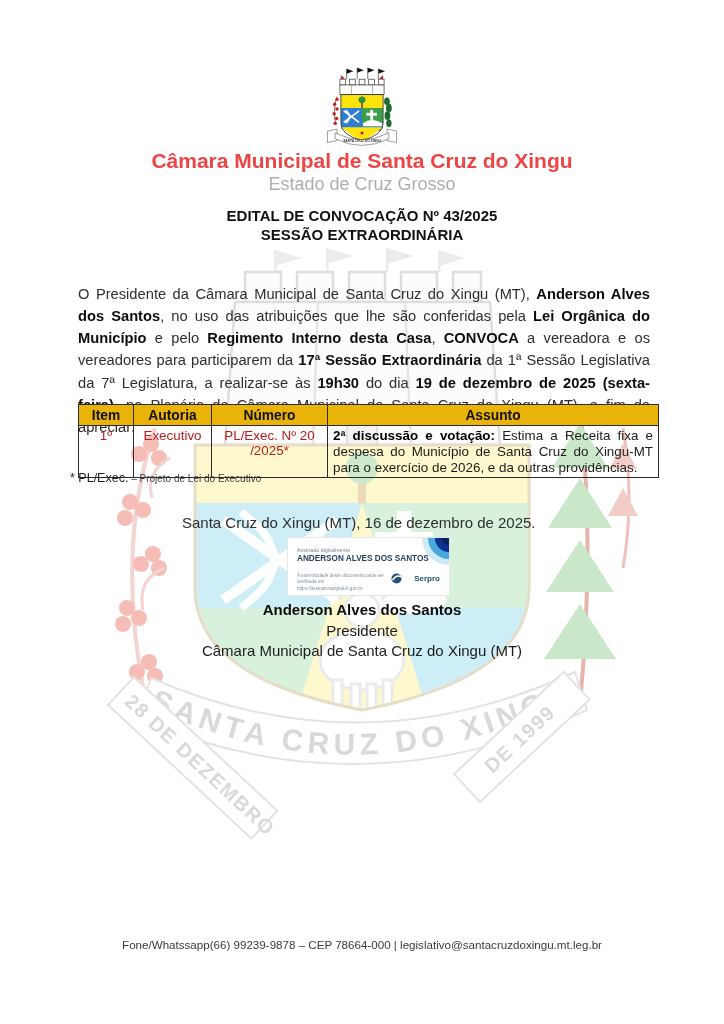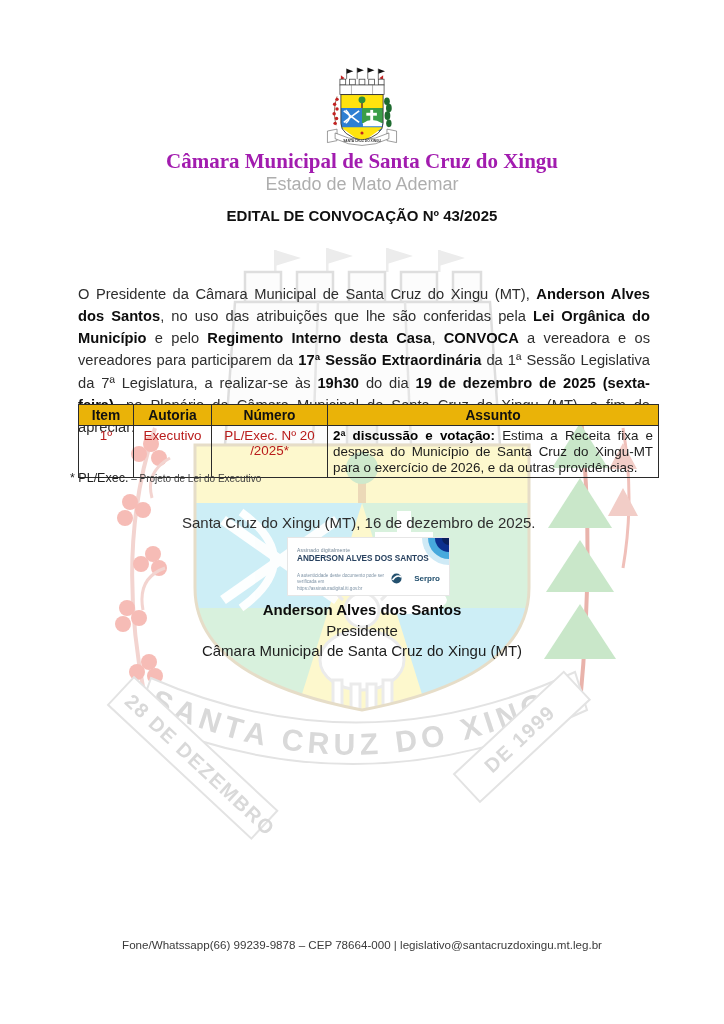--- a/index.html
+++ b/index.html
@@ -4,21 +4,21 @@
 <style>
   html,body{margin:0;padding:0;background:#fff;}
   .page{position:relative;width:724px;height:1024px;background:#fff;overflow:hidden;
         font-family:"Liberation Sans",sans-serif;color:#222;}
   .layer{position:absolute;z-index:1;}
   
   #watermark{position:absolute;left:75px;top:248px;width:575px;height:600px;z-index:0;}
   
   .crest{left:314px;top:66px;width:96px;height:84px;}
   
-  .org-title{left:0;top:149px;width:100%;text-align:center;font-size:21px;font-weight:700;color:#a21caf;font-family:Liberation Serif, serif;}
+  .org-title{left:0;top:149px;width:100%;text-align:center;font-size:21px;font-weight:700;color:#ef4444;}
   .state-subtitle{left:0;top:174px;width:100%;text-align:center;font-size:18px;color:#aeaeae;}
   .doc-title{left:0;top:206px;width:100%;text-align:center;font-size:15px;font-weight:700;color:#111;line-height:19px;}
   
   .paragraph{left:78px;top:268px;width:572px;font-size:14.7px;line-height:22.2px;
              text-align:justify;color:#2e2e2e;}
   .paragraph b{color:#0d0d0d;}
   
   .agenda-table{position:absolute;left:78px;top:404px;width:581px;border-collapse:collapse;
                 font-size:13.4px;z-index:1;}
   .agenda-table th{background:#eab308;border:1px solid #2b2b2b;font-weight:700;color:#111;
@@ -243,23 +243,24 @@
     </g>
     <g>
       <path d="M14,66 L24,64 24,76 14,78 Z" fill="#ffffff" stroke="#555" stroke-width="0.6"></path>
       <path d="M86,66 L76,64 76,76 86,78 Z" fill="#ffffff" stroke="#555" stroke-width="0.6"></path>
       <path d="M22,68 Q50,82 78,68 L78,74 Q50,88 22,74 Z" fill="#ffffff" stroke="#555" stroke-width="0.6"></path>
       <text x="50" y="77.4" font-size="3.4" font-weight="700" text-anchor="middle" fill="#333" font-family="Liberation Sans, sans-serif">SANTA CRUZ DO XINGU</text>
     </g>
   </svg>
 
   <div class="layer org-title">Câmara Municipal de Santa Cruz do Xingu</div>
-  <div class="layer state-subtitle">Estado de Mato Ademar</div>
+  <div class="layer state-subtitle">Estado de Cruz Grosso</div>
   <div class="layer doc-title">
     <div>EDITAL DE CONVOCAÇÃO Nº 43/2025</div>
+    <div>SESSÃO EXTRAORDINÁRIA</div>
   </div>
 
   <p class="layer paragraph"><span>O Presidente da Câmara Municipal de Santa Cruz do Xingu (MT), </span><b>Anderson Alves dos Santos</b><span>, no uso das atribuições que lhe são conferidas pela </span><b>Lei Orgânica do Município</b><span> e pelo </span><b>Regimento Interno desta Casa</b><span>, </span><b>CONVOCA</b><span> a vereadora e os vereadores para participarem da </span><b>17ª Sessão Extraordinária</b><span> da 1ª Sessão Legislativa da 7ª Legislatura, a realizar-se às </span><b>19h30</b><span> do dia </span><b>19 de dezembro de 2025 (sexta-feira)</b><span>, no Plenário da Câmara Municipal de Santa Cruz do Xingu (MT), a fim de apreciar:</span></p>
 
   <table class="agenda-table">
     <colgroup>
       <col style="width:55px">
         <col style="width:78px">
         <col style="width:116px">
         <col>

